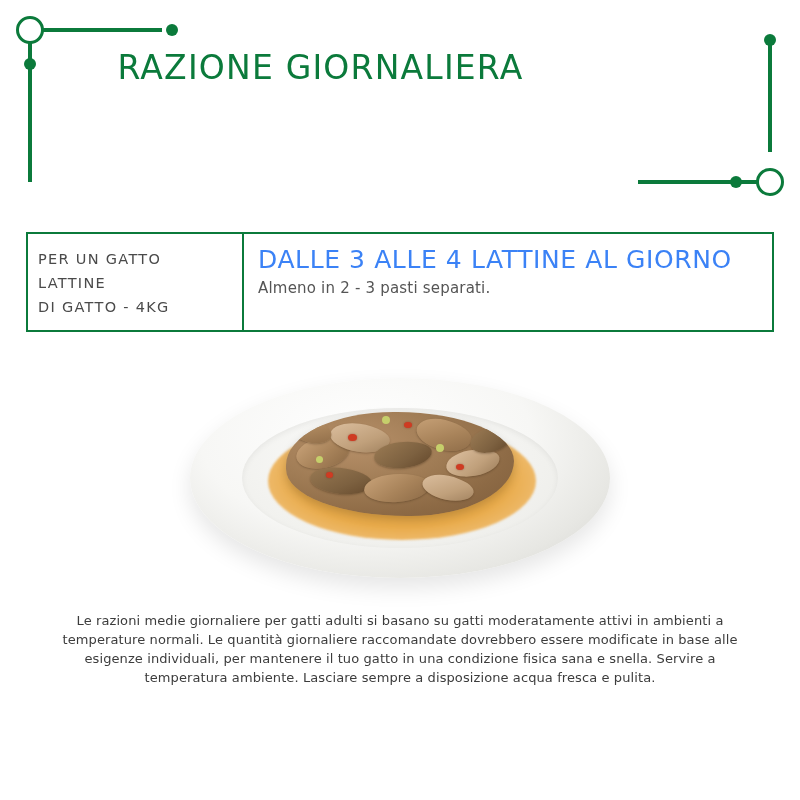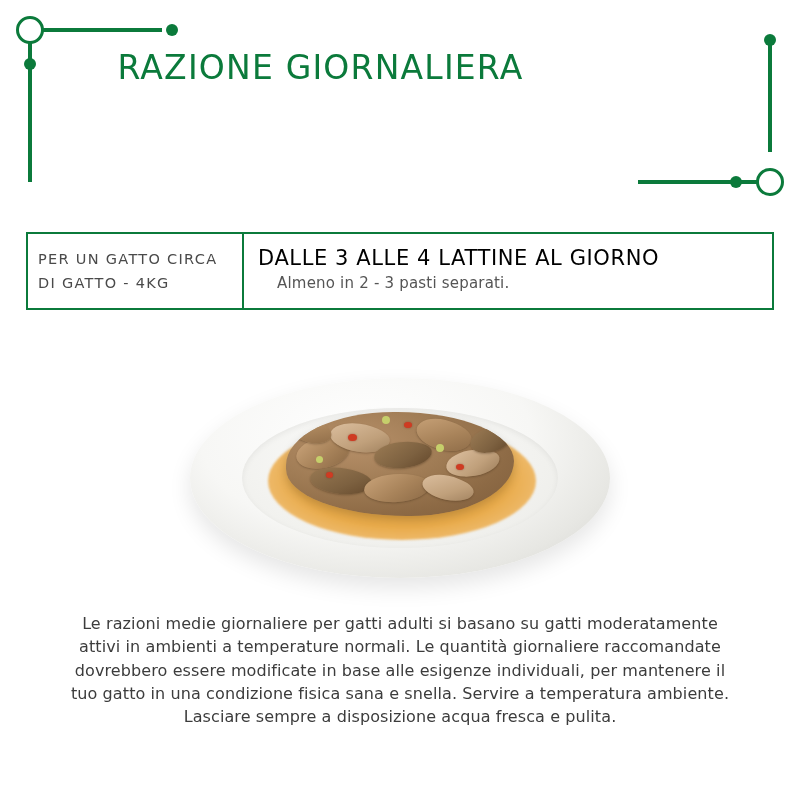--- a/index.html
+++ b/index.html
@@ -159,32 +159,31 @@
     font-size: 14.5px;
     letter-spacing: 1.3px;
     line-height: 1.65;
   }
   .dose-right {
     flex: 1;
     box-sizing: border-box;
     padding: 12px 10px 10px 14px;
   }
   .dose-main {
-    color: #000000;
-    font-size: 21px;
+    color: #3b82f6;
+    font-size: 25px;
     letter-spacing: 0.6px;
     line-height: 1.15;
     white-space: nowrap;
   }
   .dose-sub {
     color: #555555;
     font-size: 15px;
     margin-top: 4px;
     letter-spacing: 0.2px;
-    margin-left: 19px;
   }
 
   
   .photo {
     position: absolute;
     top: 360px;
     left: 0;
     width: 800px;
     height: 240px;
   }
@@ -263,21 +262,21 @@
   }
 
   
   .paragraph {
     position: absolute;
     left: 60px;
     top: 612px;
     width: 680px;
     text-align: center;
     color: #3c3c3c;
-    font-size: 16px;
+    font-size: 13px;
     line-height: 1.46;
     letter-spacing: 0.1px;
   }
 </style>
 </head>
 <body>
 
 <div class="page">
 
   <div class="corner tl">
@@ -295,21 +294,21 @@
     <div class="dot-filled d2"></div>
     <div class="dot-filled d3"></div>
   </div>
 
   <div class="heading">
     <span class="line">RAZIONE GIORNALIERA</span>
   </div>
 
   <div class="dose-table">
     <div class="dose-left">
-      <div>PER UN GATTO CIRCA</div>
+      <div>PER UN GATTO LATTINE</div>
       <div>DI GATTO - 4KG</div>
     </div>
     <div class="dose-right">
       <div class="dose-main">DALLE 3 ALLE 4 LATTINE AL GIORNO</div>
       <div class="dose-sub">Almeno in 2 - 3 pasti separati.</div>
     </div>
   </div>
 
   <div class="photo">
     <div class="plate-wrap">

